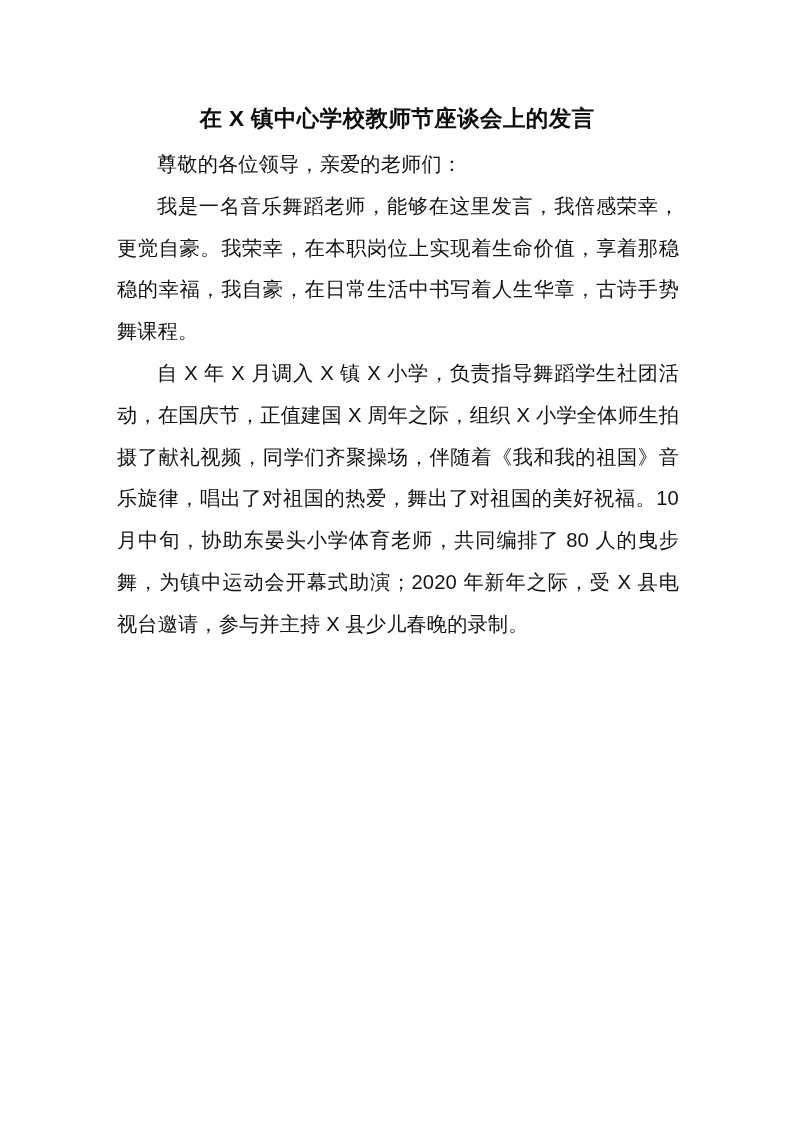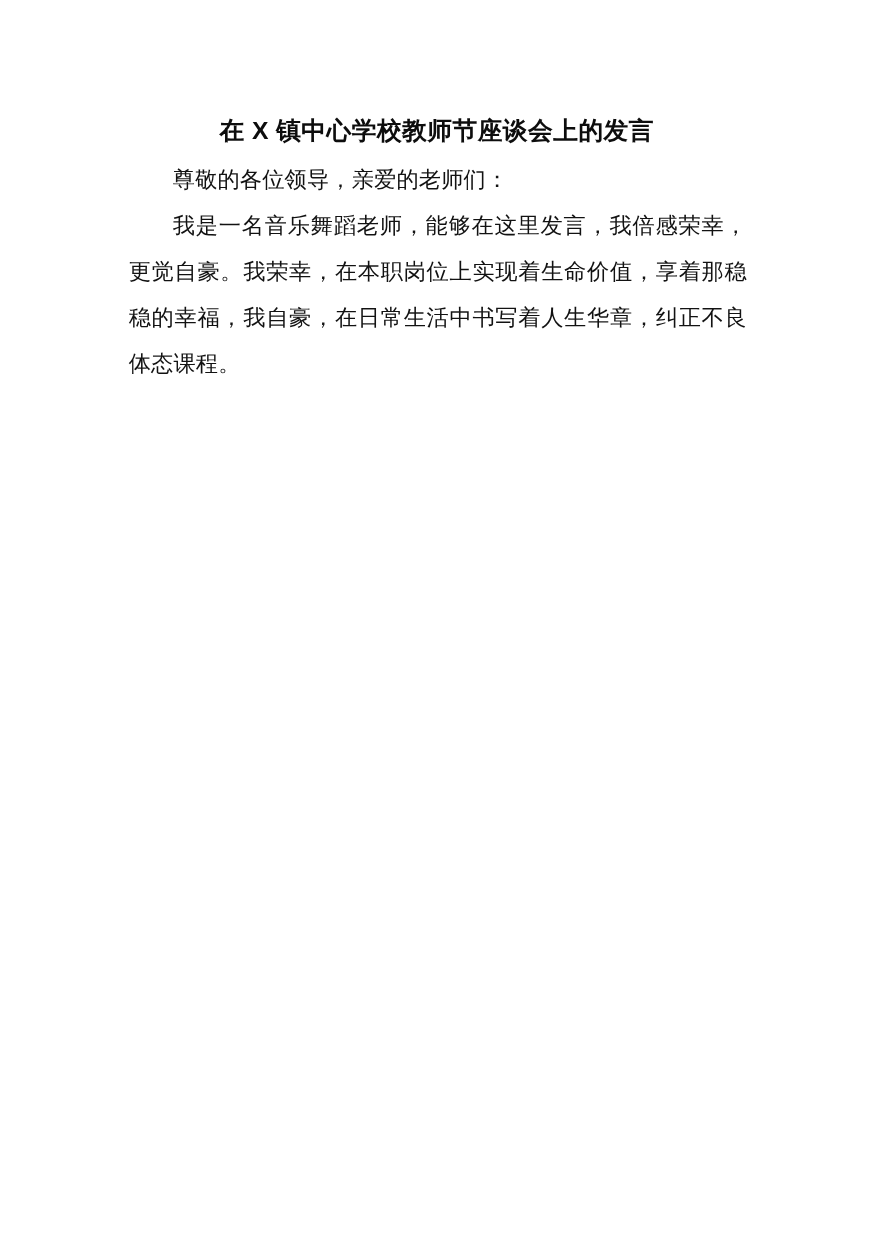--- a/index.html
+++ b/index.html
@@ -69,19 +69,20 @@
 
 <div class="page">
   <div class="page-body">
 
     <h1 class="doc-title">在 X 镇中心学校教师节座谈会上的发言</h1>
 
     <div class="body-text">
 
       <p class="para">尊敬的各位领导，亲爱的老师们：</p>
 
-      <p class="para">我是一名音乐舞蹈老师，能够在这里发言，我倍感荣幸，更觉自豪。我荣幸，在本职岗位上实现着生命价值，享着那稳稳的幸福，我自豪，在日常生活中书写着人生华章，纠正不良体态课程。</p>
+      <p class="para">我是一名音乐舞蹈老师，能够在这里发言，我倍感荣幸，更觉自豪。我荣幸，在本职岗位上实现着生命价值，享着那稳稳的幸福，我自豪，在日常生活中书写着人生华章，古诗手势舞课程。</p>
 
+      <p class="para">自 X 年 X 月调入 X 镇 X 小学，负责指导舞蹈学生社团活动，在国庆节，正值建国 X 周年之际，组织 X 小学全体师生拍摄了献礼视频，同学们齐聚操场，伴随着《我和我的祖国》音乐旋律，唱出了对祖国的热爱，舞出了对祖国的美好祝福。10 月中旬，协助东晏头小学体育老师，共同编排了 80 人的曳步舞，为镇中运动会开幕式助演；2020 年新年之际，受 X 县电视台邀请，参与并主持 X 县少儿春晚的录制。</p>
 
 
     </div>
   </div>
 </div>
 
 </body></html>

